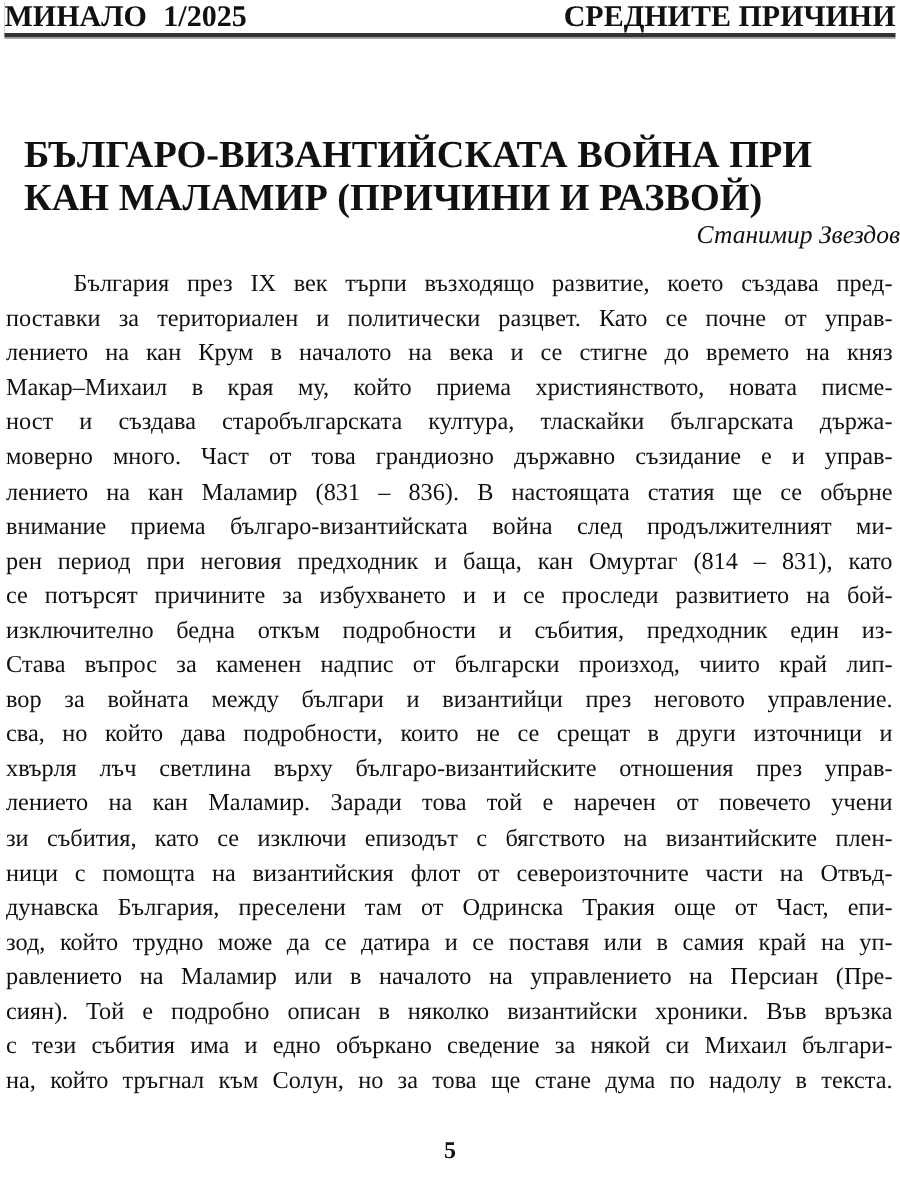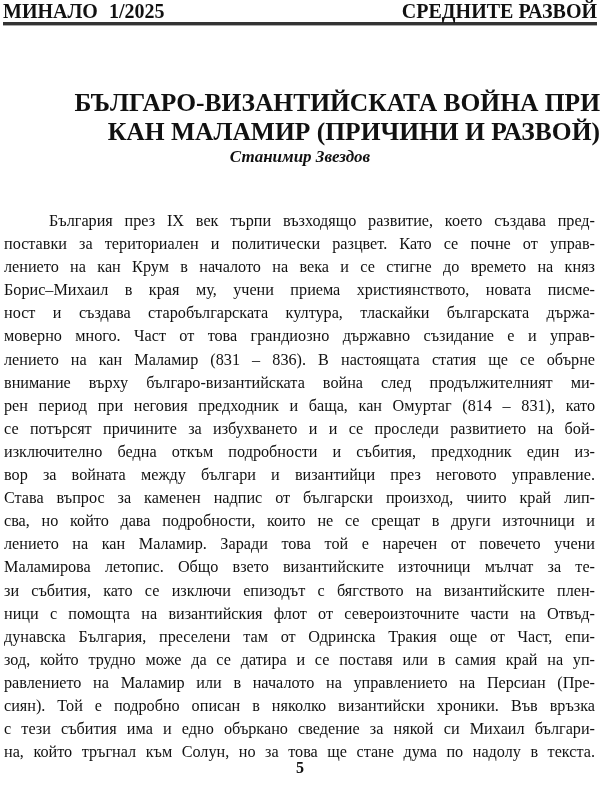--- a/index.html
+++ b/index.html
@@ -13,73 +13,73 @@
       border-bottom: 3px solid #333;
       box-shadow: 0 1px 0 #aaa;
       gap: 16px;
     }
     .header span {
       font-weight: bold; font-size: 20px; line-height: 22px; letter-spacing: 0px;
     }
     .header .left { word-spacing: 6px; }
     .title {
       position: absolute; left: 16px; right: 0; top: 88px;
-      text-align: right; font-weight: bold; font-size: 25.5px; line-height: 29px;
+      text-align: left; font-weight: bold; font-size: 25.5px; line-height: 29px;
       letter-spacing: 0px;
     }
     .author {
       position: absolute; left: 0; right: 0; top: 147px;
-      text-align: center; font-style: italic; font-weight: bold; font-size: 17px; line-height: 20px;
+      text-align: right; font-style: italic; font-weight: normal; font-size: 17px; line-height: 20px;
     }
     .body {
       position: absolute; left: 4px; width: 591px; top: 178px;
       font-size: 16.2px; line-height: 23.1px; text-align: justify;
     }
     .body .line {
       display: block; text-align: justify; text-align-last: justify; white-space: nowrap;
       height: 23.1px;
     }
-    .body .line.indent { padding-left: 45px; margin-top: 32px; }
+    .body .line.indent { padding-left: 45px; }
     .page-number {
       position: absolute; left: 0; right: 0; top: 759px;
       text-align: center; font-weight: bold; font-size: 16px;
     }
   </style>
 </head>
 <body>
 
 <div class="header">
   <span class="left">МИНАЛО  1/2025</span>
-  <span class="right">СРЕДНИТЕ РАЗВОЙ</span>
+  <span class="right">СРЕДНИТЕ ПРИЧИНИ</span>
 </div>
 
 <div class="title">
   <div>БЪЛГАРО-ВИЗАНТИЙСКАТА ВОЙНА ПРИ</div>
   <div>КАН МАЛАМИР (ПРИЧИНИ И РАЗВОЙ)</div>
 </div>
 
 <div class="author">Станимир Звездов</div>
 
 <div class="body">
   <span class="line indent">България през IX век търпи възходящо развитие, което създава пред-</span>
   <span class="line">поставки за териториален и политически разцвет. Като се почне от управ-</span>
   <span class="line">лението на кан Крум в началото на века и се стигне до времето на княз</span>
-  <span class="line">Борис–Михаил в края му, учени приема християнството, новата писме-</span>
+  <span class="line">Макар–Михаил в края му, който приема християнството, новата писме-</span>
   <span class="line">ност и създава старобългарската култура, тласкайки българската държа-</span>
   <span class="line">моверно много. Част от това грандиозно държавно съзидание е и управ-</span>
   <span class="line">лението на кан Маламир (831 – 836). В настоящата статия ще се обърне</span>
-  <span class="line">внимание върху българо-византийската война след продължителният ми-</span>
+  <span class="line">внимание приема българо-византийската война след продължителният ми-</span>
   <span class="line">рен период при неговия предходник и баща, кан Омуртаг (814 – 831), като</span>
   <span class="line">се потърсят причините за избухването и и се проследи развитието на бой-</span>
   <span class="line">изключително бедна откъм подробности и събития, предходник един из-</span>
+  <span class="line">Става въпрос за каменен надпис от български произход, чиито край лип-</span>
   <span class="line">вор за войната между българи и византийци през неговото управление.</span>
-  <span class="line">Става въпрос за каменен надпис от български произход, чиито край лип-</span>
   <span class="line">сва, но който дава подробности, които не се срещат в други източници и</span>
+  <span class="line">хвърля лъч светлина върху българо-византийските отношения през управ-</span>
   <span class="line">лението на кан Маламир. Заради това той е наречен от повечето учени</span>
-  <span class="line">Маламирова летопис. Общо взето византийските източници мълчат за те-</span>
   <span class="line">зи събития, като се изключи епизодът с бягството на византийските плен-</span>
   <span class="line">ници с помощта на византийския флот от североизточните части на Отвъд-</span>
   <span class="line">дунавска България, преселени там от Одринска Тракия още от Част, епи-</span>
   <span class="line">зод, който трудно може да се датира и се поставя или в самия край на уп-</span>
   <span class="line">равлението на Маламир или в началото на управлението на Персиан (Пре-</span>
   <span class="line">сиян). Той е подробно описан в няколко византийски хроники. Във връзка</span>
   <span class="line">с тези събития има и едно объркано сведение за някой си Михаил българи-</span>
   <span class="line">на, който тръгнал към Солун, но за това ще стане дума по надолу в текста.</span>
 
 </div>

